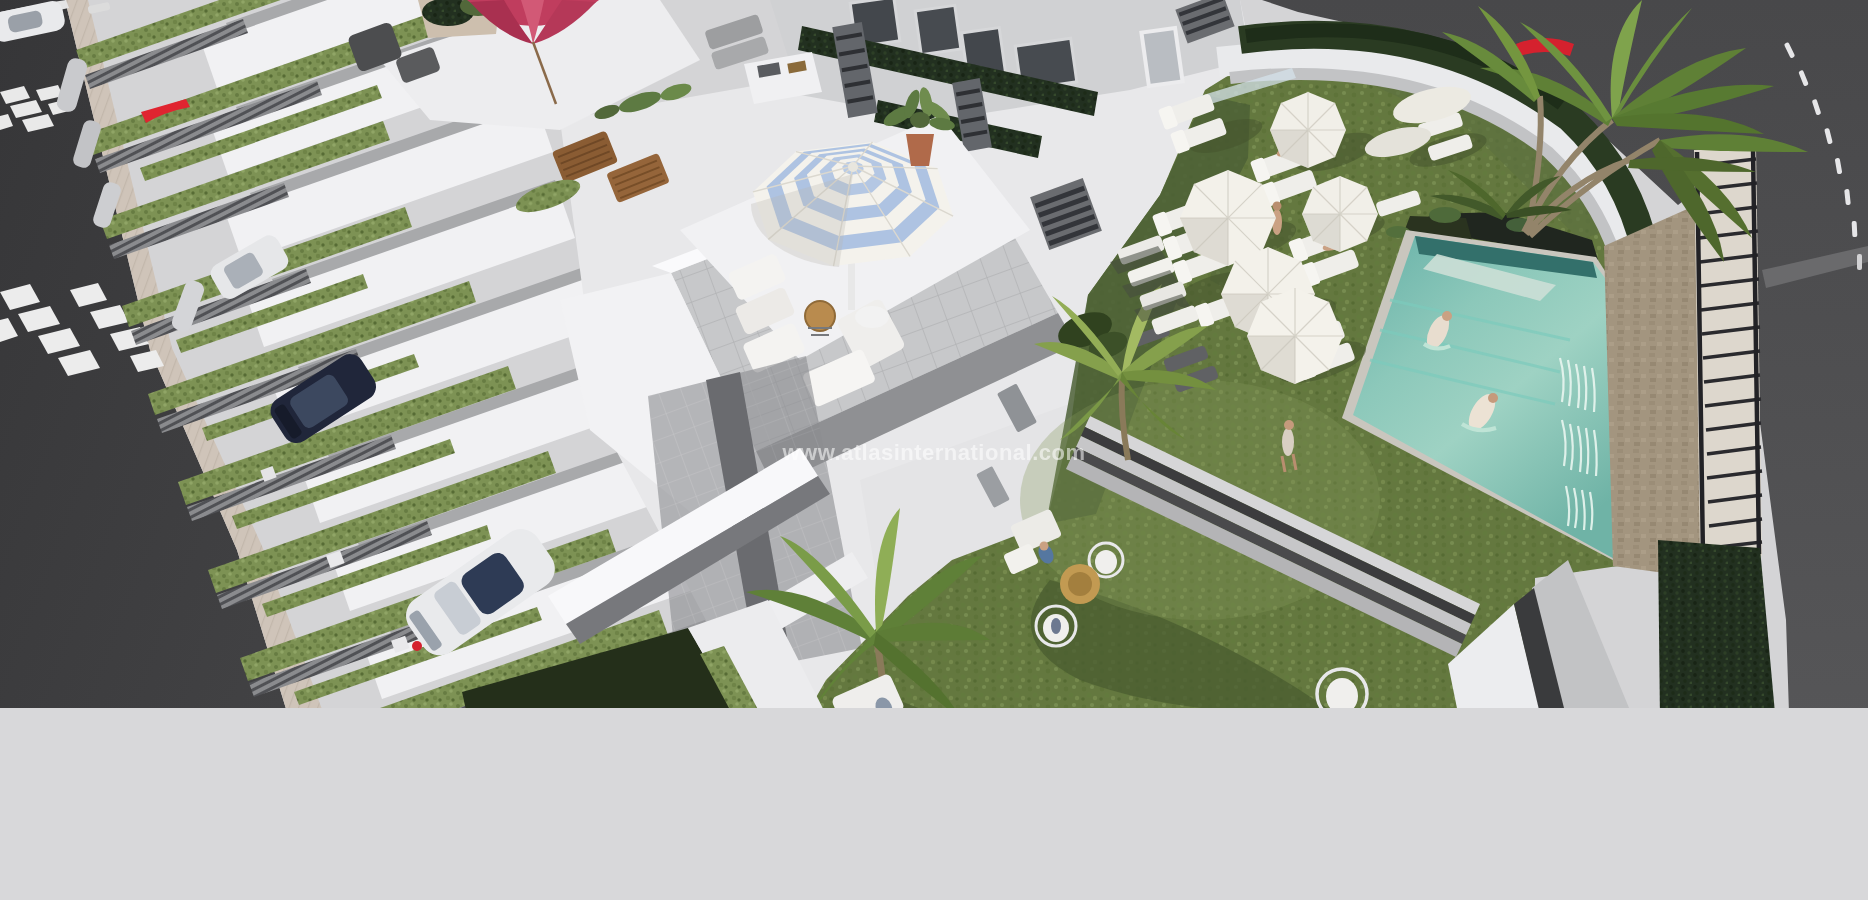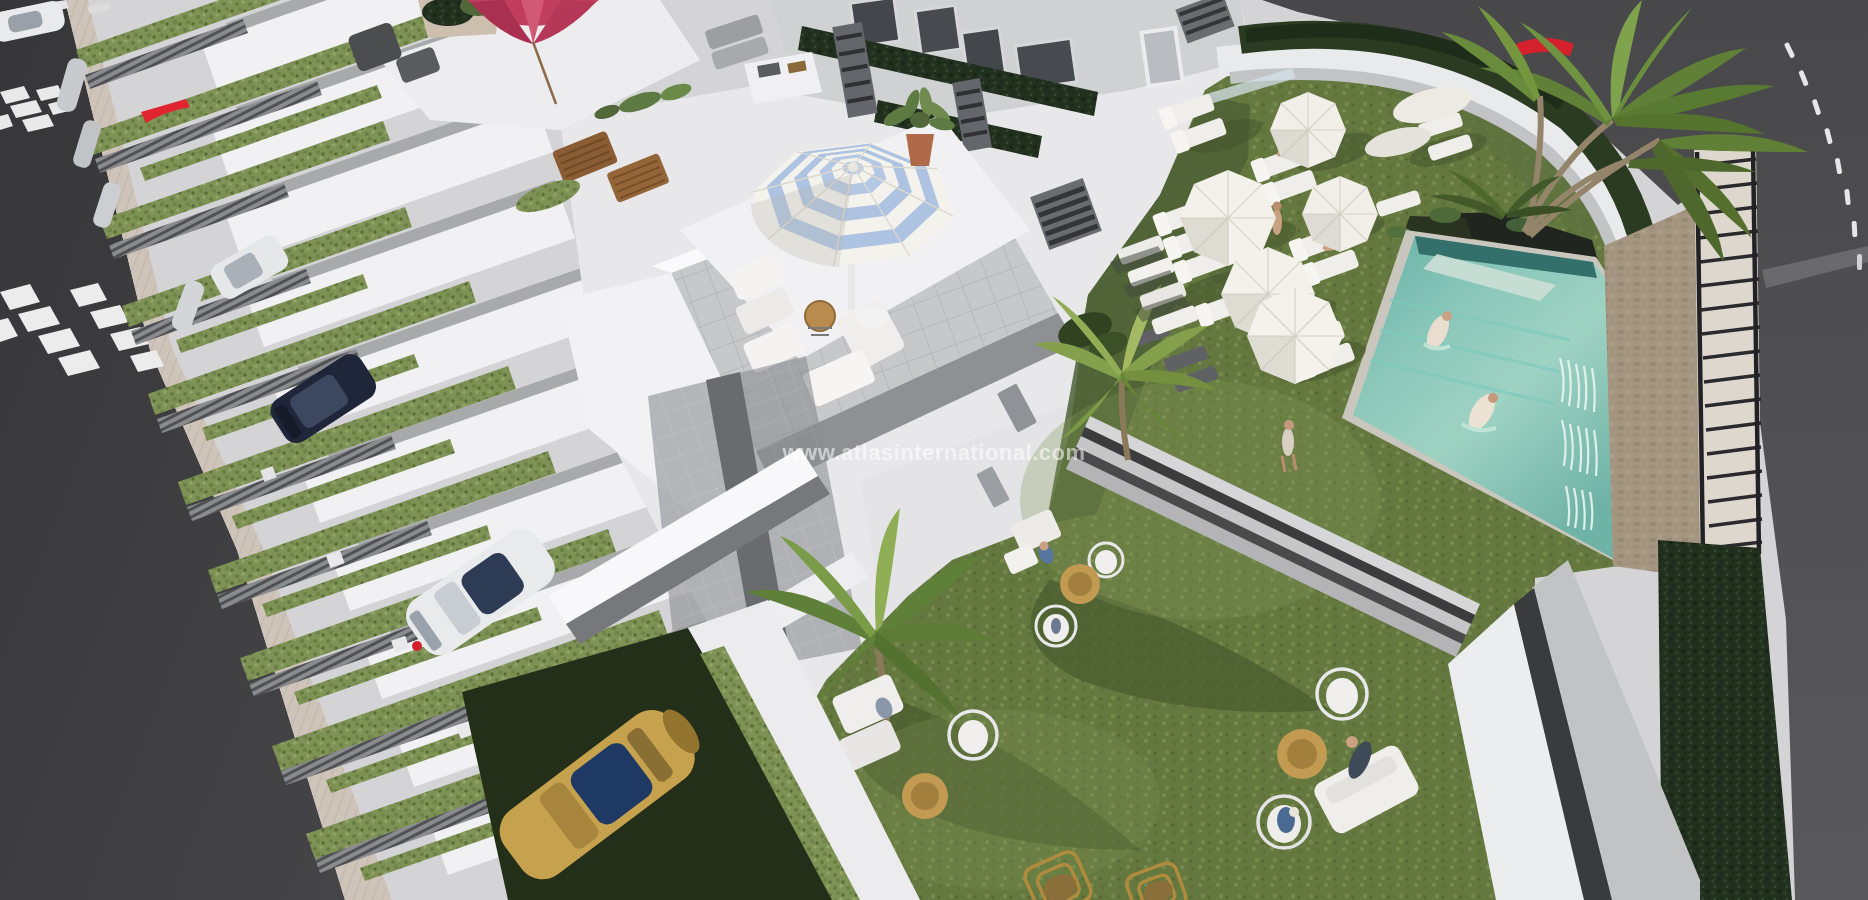--- a/index.html
+++ b/index.html
@@ -1,16 +1,16 @@
 <!DOCTYPE html>
 <html><head>
 <meta charset="utf-8">
 <style>
 html,body{margin:0;padding:0;background:#d8d8da;}
-#scene{width:1868px;height:900px;overflow:hidden;position:relative;font-family:"Liberation Sans",sans-serif;}
+#scene{width:1868px;height:708px;overflow:hidden;position:relative;font-family:"Liberation Sans",sans-serif;}
 </style>
 </head>
 <body>
 <div id="scene">
 <svg width="1868" height="900" viewBox="0 0 1868 900" xmlns="http://www.w3.org/2000/svg">
 <defs>
 <pattern id="lawn" width="18" height="18" patternUnits="userSpaceOnUse">
 <rect width="18" height="18" fill="#64783f"></rect>
 <circle cx="4" cy="5" r="2.4" fill="#5e7339"></circle>
 <circle cx="12" cy="3" r="2.1" fill="#778c50"></circle>

